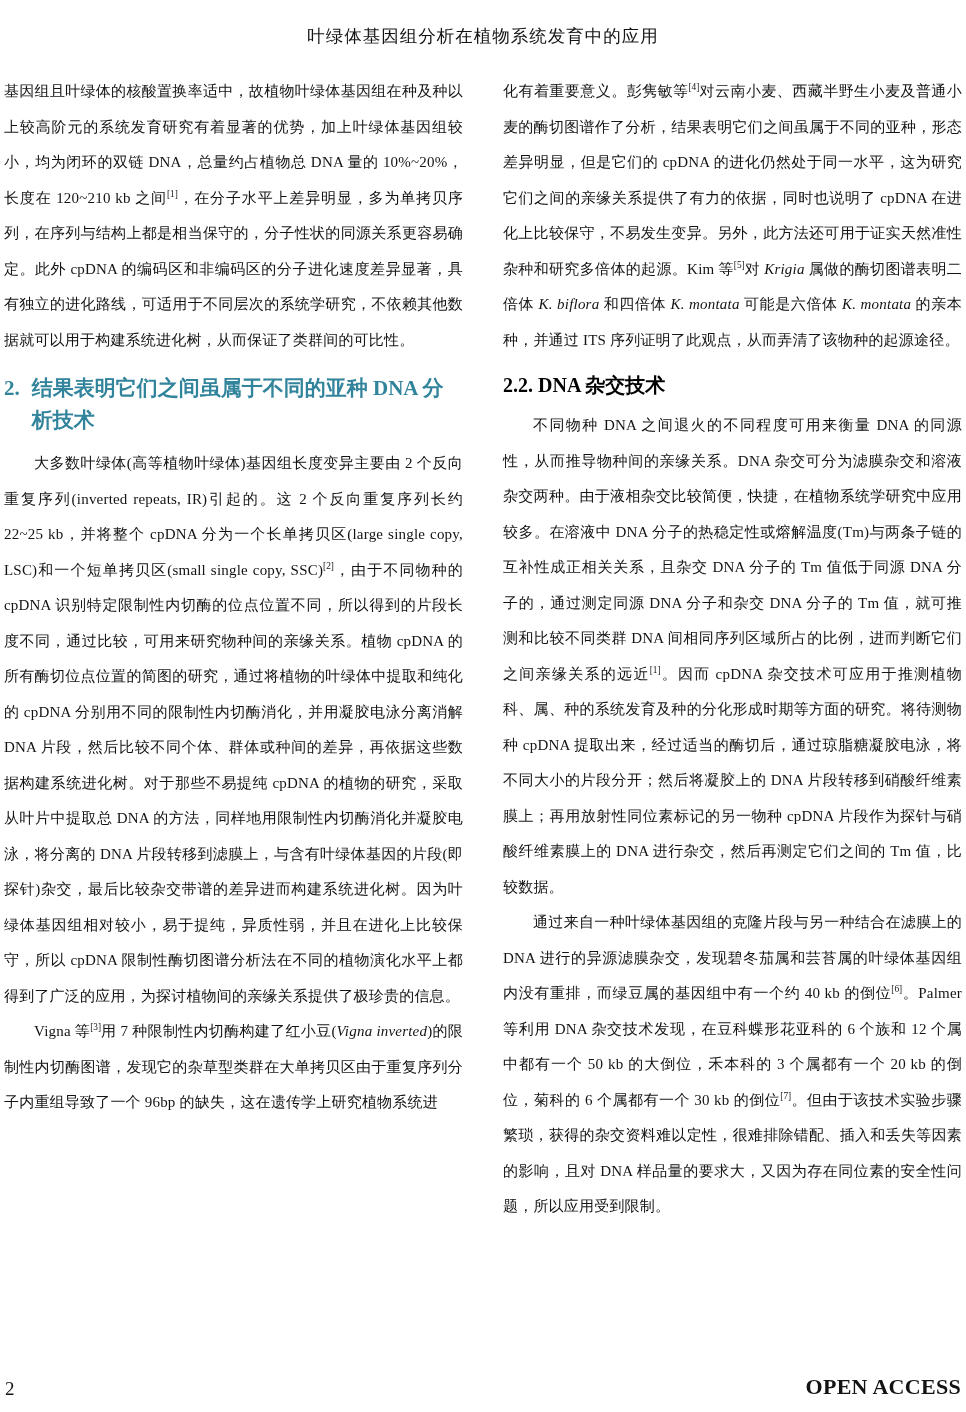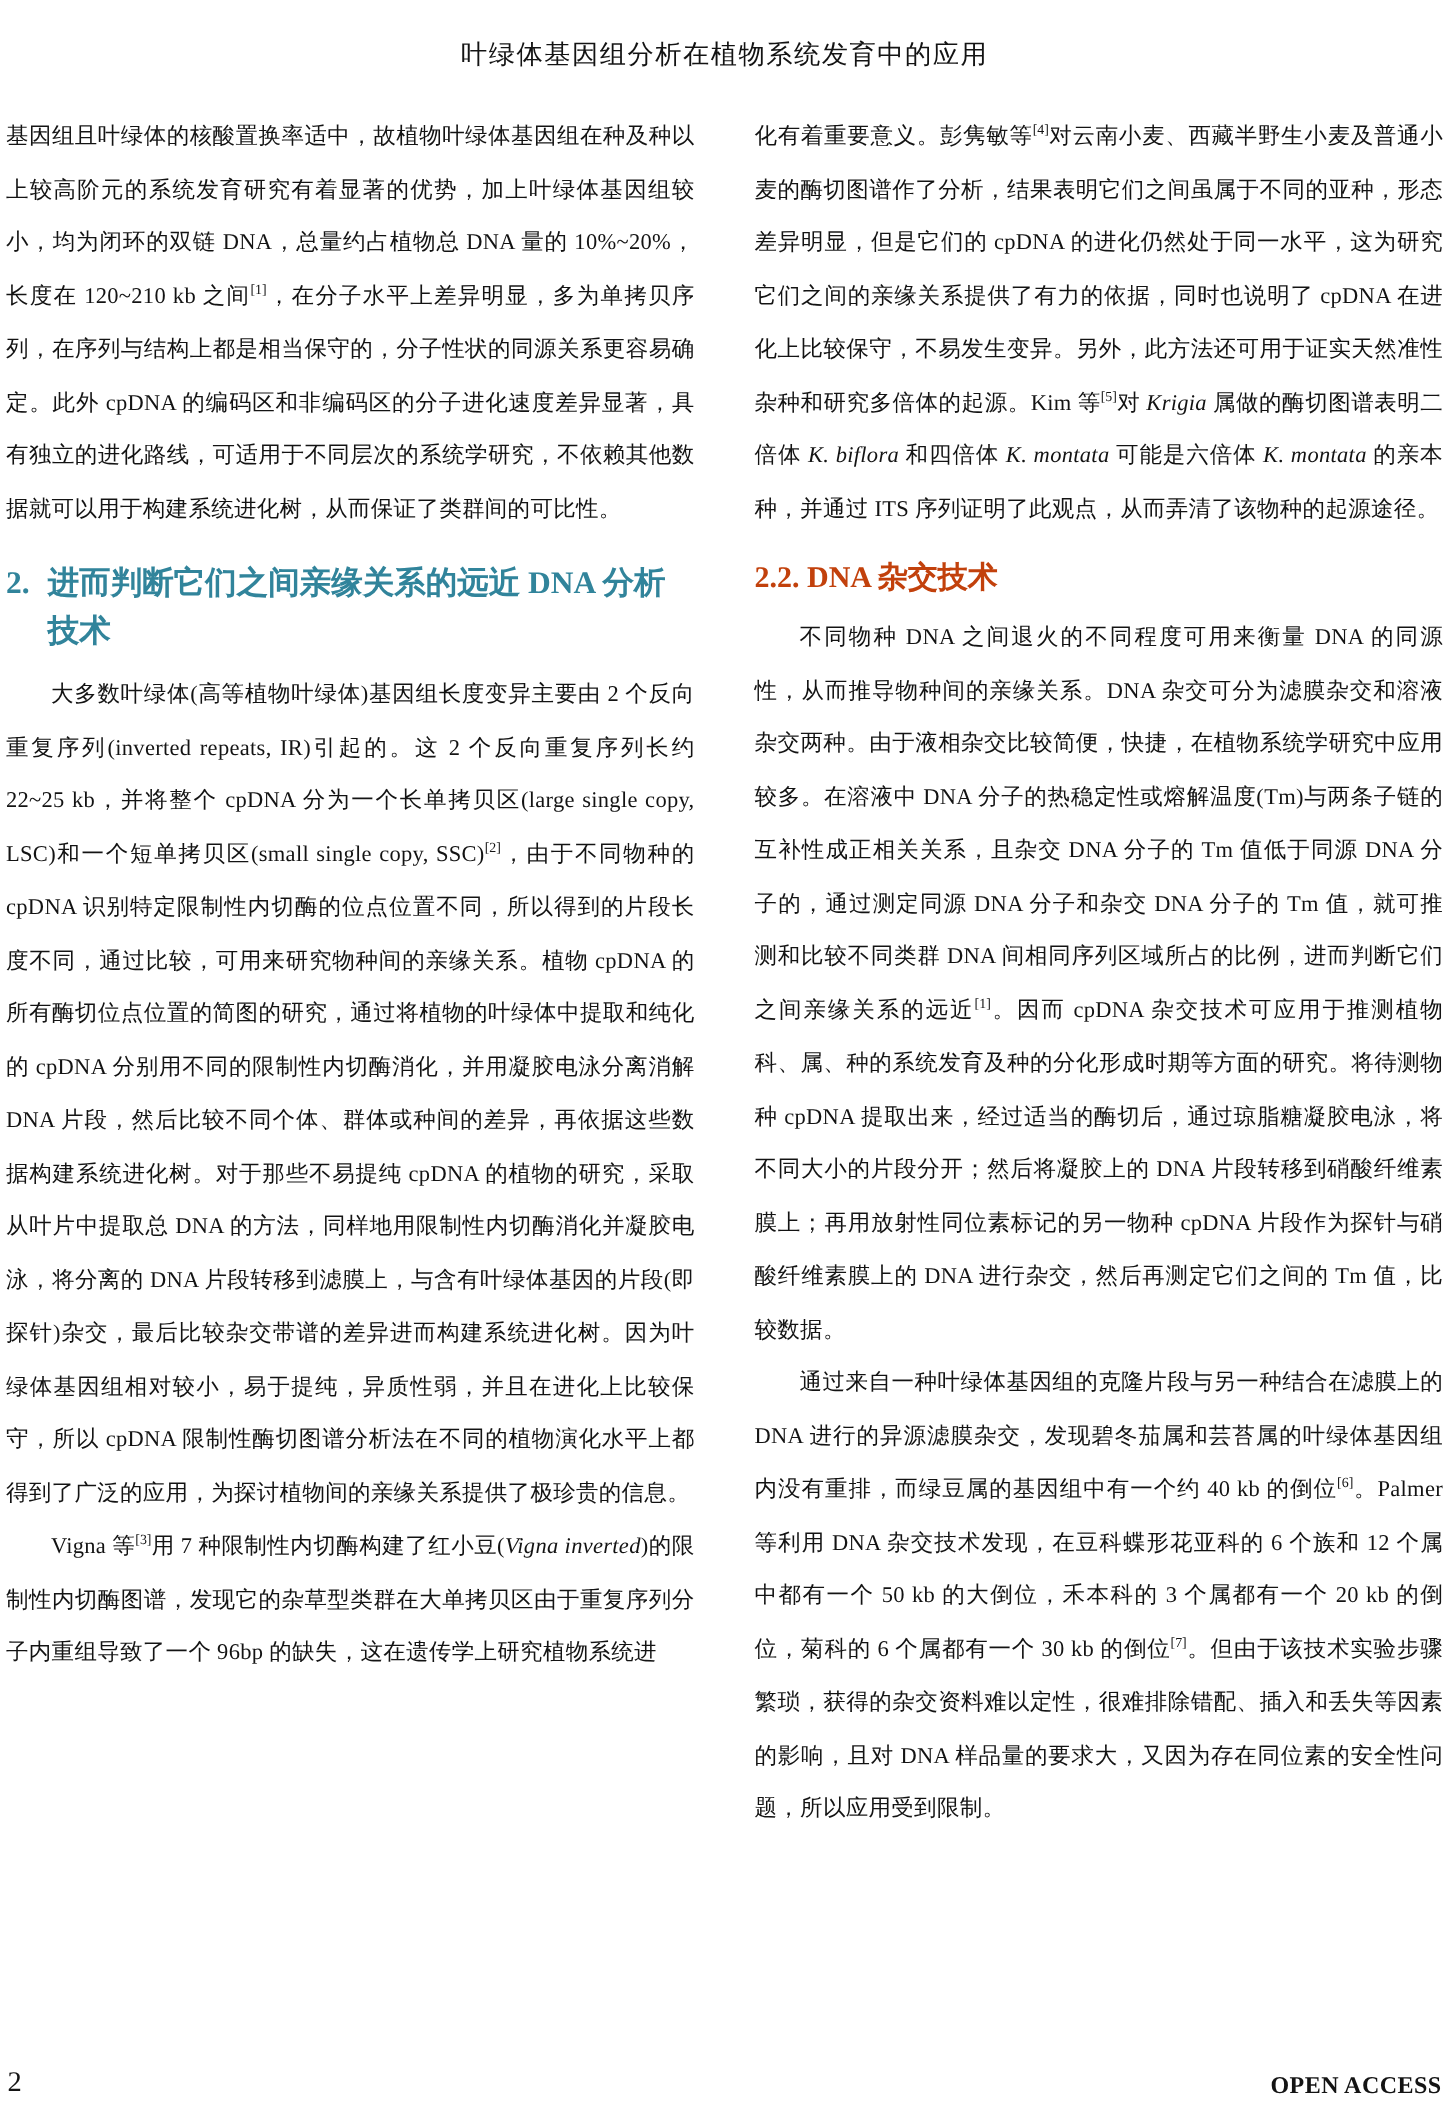--- a/index.html
+++ b/index.html
@@ -56,55 +56,55 @@
     font-weight: 700;
     margin: 14px 0 10px 0;
     text-align: left;
   }
   .sec-h2 .hnum {
     flex: 0 0 auto;
     padding-right: 12px;
   }
   .sec-h2 .htext { flex: 1 1 auto; }
   .sec-h3 {
-    color: #c2410c;
+    color: #000000;
     font-size: 20px;
     line-height: 30px;
     font-weight: 700;
     margin: 12px 0 8px 0;
   }
   .footer-page-num {
     position: absolute;
     left: 5px;
     bottom: 12px;
     font-size: 19px;
   }
   .footer-open-access {
     position: absolute;
     right: 5px;
     bottom: 12px;
-    font-size: 16px;
+    font-size: 22px;
     font-weight: 700;
     letter-spacing: 0.3px;
     margin-top: 12px;
   }
 </style>
 </head>
 <body>
 
 <div class="doc-title">叶绿体基因组分析在植物系统发育中的应用</div>
 
 <div class="columns">
 
   <div class="col">
     <p class="body-p"><span>基因组且叶绿体的核酸置换率适中，故植物叶绿体基因组在种及种以上较高阶元的系统发育研究有着显著的优势，加上叶绿体基因组较小，均为闭环的双链 DNA，总量约占植物总 DNA 量的 10%~20%，长度在 120~210 kb 之间</span><sup>[1]</sup><span>，在分子水平上差异明显，多为单拷贝序列，在序列与结构上都是相当保守的，分子性状的同源关系更容易确定。此外 cpDNA 的编码区和非编码区的分子进化速度差异显著，具有独立的进化路线，可适用于不同层次的系统学研究，不依赖其他数据就可以用于构建系统进化树，从而保证了类群间的可比性。</span></p>
 
     <div class="sec-h2">
       <span class="hnum">2.</span>
-      <span class="htext">进而判断它们之间亲缘关系的远近 DNA 分析技术</span>
+      <span class="htext">结果表明它们之间虽属于不同的亚种 DNA 分析技术</span>
     </div>
 
 
     <p class="body-p indent"><span>大多数叶绿体(高等植物叶绿体)基因组长度变异主要由 2 个反向重复序列(inverted repeats, IR)引起的。这 2 个反向重复序列长约 22~25 kb，并将整个 cpDNA 分为一个长单拷贝区(large single copy, LSC)和一个短单拷贝区(small single copy, SSC)</span><sup>[2]</sup><span>，由于不同物种的 cpDNA 识别特定限制性内切酶的位点位置不同，所以得到的片段长度不同，通过比较，可用来研究物种间的亲缘关系。植物 cpDNA 的所有酶切位点位置的简图的研究，通过将植物的叶绿体中提取和纯化的 cpDNA 分别用不同的限制性内切酶消化，并用凝胶电泳分离消解 DNA 片段，然后比较不同个体、群体或种间的差异，再依据这些数据构建系统进化树。对于那些不易提纯 cpDNA 的植物的研究，采取从叶片中提取总 DNA 的方法，同样地用限制性内切酶消化并凝胶电泳，将分离的 DNA 片段转移到滤膜上，与含有叶绿体基因的片段(即探针)杂交，最后比较杂交带谱的差异进而构建系统进化树。因为叶绿体基因组相对较小，易于提纯，异质性弱，并且在进化上比较保守，所以 cpDNA 限制性酶切图谱分析法在不同的植物演化水平上都得到了广泛的应用，为探讨植物间的亲缘关系提供了极珍贵的信息。</span></p>
     <p class="body-p indent"><span>Vigna 等</span><sup>[3]</sup><span>用 7 种限制性内切酶构建了红小豆(</span><span class="it">Vigna inverted</span><span>)的限制性内切酶图谱，发现它的杂草型类群在大单拷贝区由于重复序列分子内重组导致了一个 96bp 的缺失，这在遗传学上研究植物系统进</span></p>
   </div>
 
   <div class="col">
     <p class="body-p"><span>化有着重要意义。彭隽敏等</span><sup>[4]</sup><span>对云南小麦、西藏半野生小麦及普通小麦的酶切图谱作了分析，结果表明它们之间虽属于不同的亚种，形态差异明显，但是它们的 cpDNA 的进化仍然处于同一水平，这为研究它们之间的亲缘关系提供了有力的依据，同时也说明了 cpDNA 在进化上比较保守，不易发生变异。另外，此方法还可用于证实天然准性杂种和研究多倍体的起源。Kim 等</span><sup>[5]</sup><span>对 </span><span class="it">Krigia</span><span> 属做的酶切图谱表明二倍体 </span><span class="it">K. biflora</span><span> 和四倍体 </span><span class="it">K. montata</span><span> 可能是六倍体 </span><span class="it">K. montata</span><span> 的亲本种，并通过 ITS 序列证明了此观点，从而弄清了该物种的起源途径。</span></p>
 

